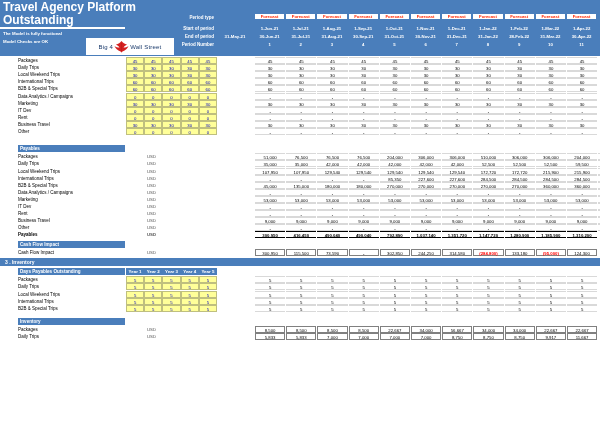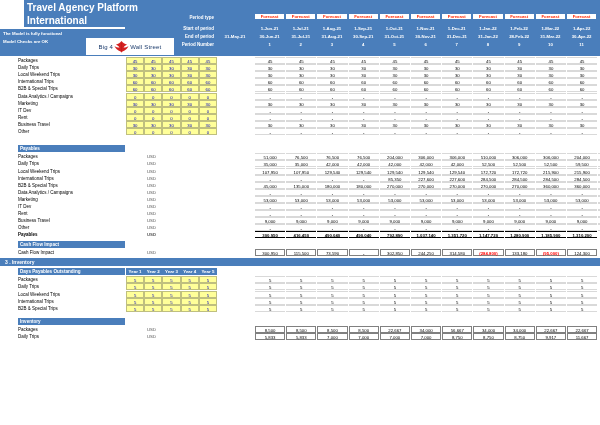--- a/index.html
+++ b/index.html
@@ -13,22 +13,22 @@
   }
   #sheet{position:relative;width:600px;height:425px;}
 
   
   .b{font-weight:bold;}
 
   
   .titleband{
     position:absolute;left:0;top:0;width:176px;height:27px;
     background:#4a7ebb;color:#ffffff;
-    font-size:10px;font-weight:bold;line-height:13px;
-    padding:1px 0 0 3px;box-sizing:border-box;margin-left:24px;
+    font-size:12px;font-weight:bold;line-height:13px;
+    padding:1px 0 0 3px;box-sizing:border-box;
   }
   .titleband div{white-space:nowrap;}
 
   .statusband{
     position:absolute;left:0;top:29px;width:125px;height:16px;
     background:#4a7ebb;color:#ffffff;
     font-size:4.4px;font-weight:bold;line-height:8px;
     padding:1px 0 0 3px;box-sizing:border-box;
   }
 
@@ -93,21 +93,21 @@
 <body>
 
 <div id="sheet">
 
   <div class="hdrbg"></div>
   <div class="hdrbg2"></div>
   <div class="hdrbg3"></div>
 
   <div class="titleband">
     <div>Travel Agency Platform</div>
-    <div>International</div>
+    <div>Outstanding</div>
   </div>
 
   <div class="statusband">
     <div>The Model is fully functional</div>
     <div>Model Checks are OK</div>
   </div>
 
   <div class="logo">
     <span class="lt">Big 4</span>
     <svg class="eagle" viewBox="0 0 30 26">

